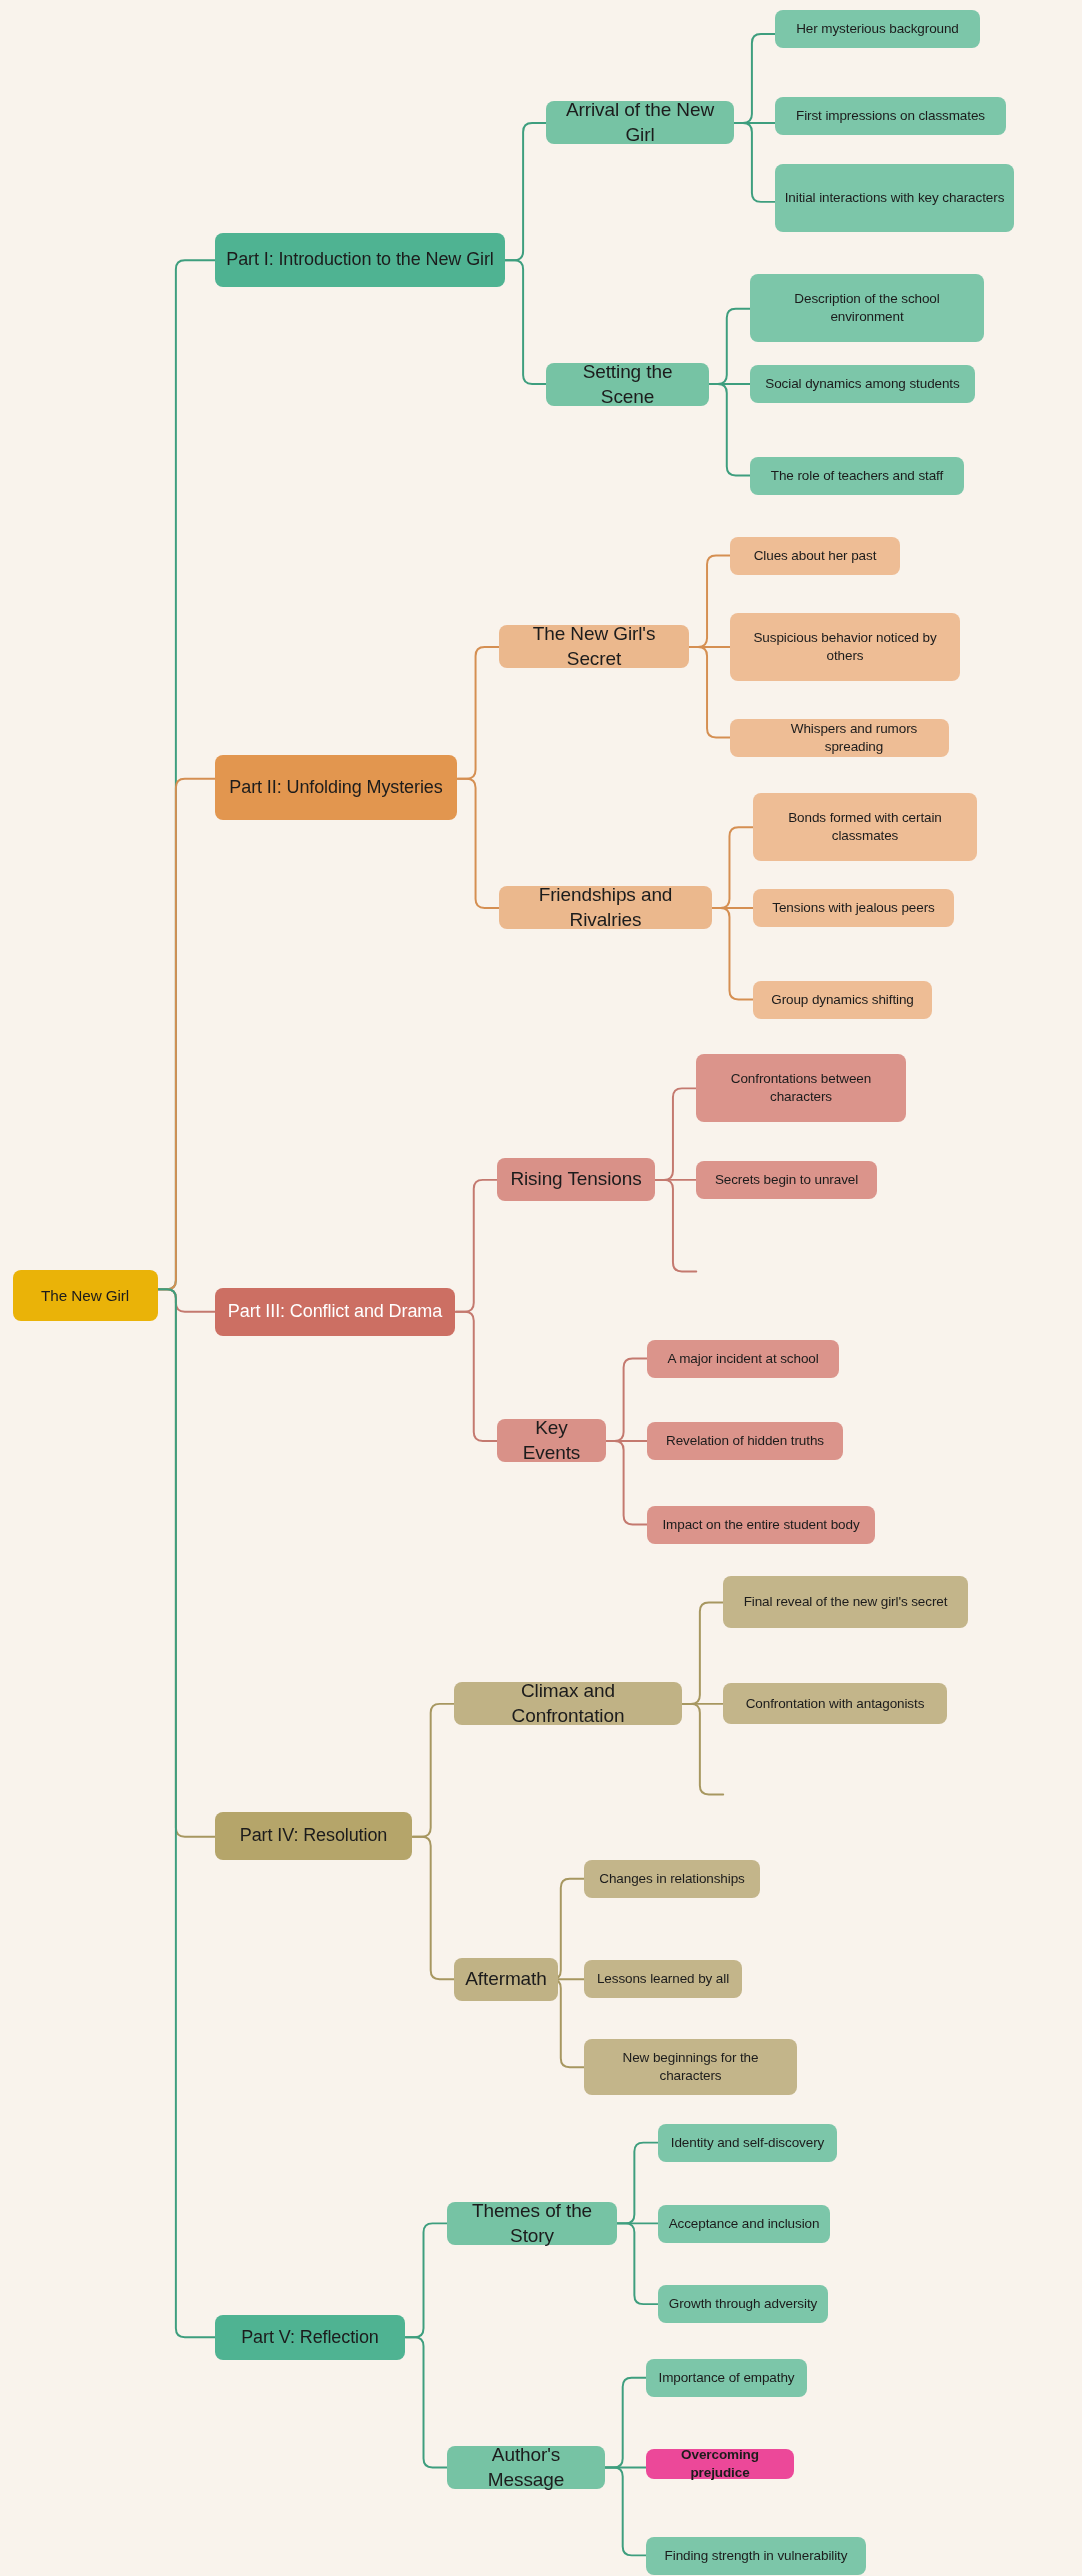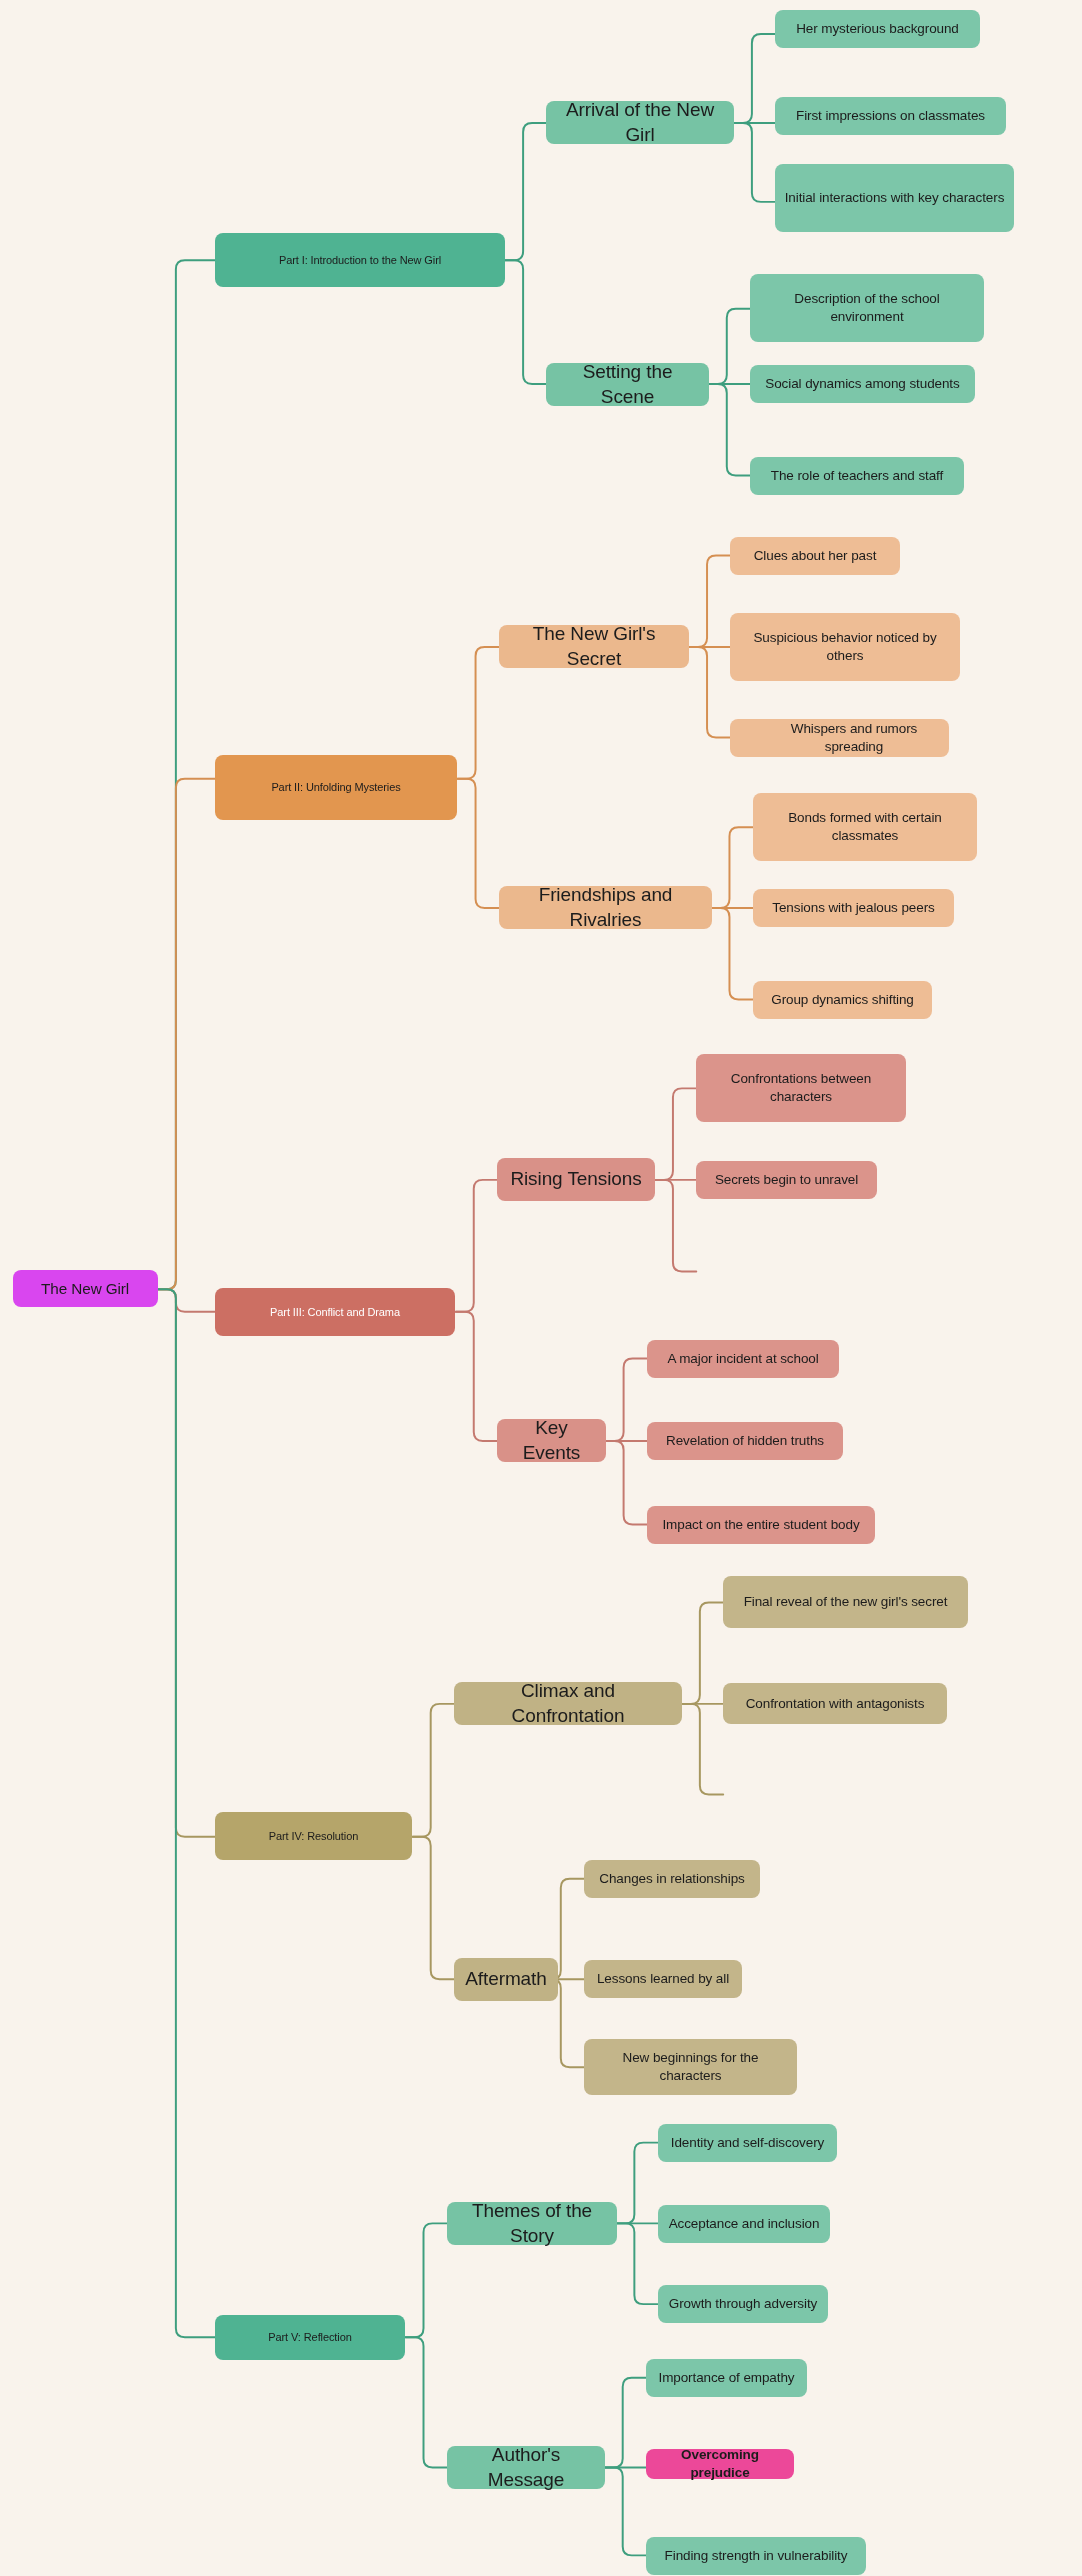--- a/index.html
+++ b/index.html
@@ -32,21 +32,21 @@
     text-align: center;
     line-height: 1.30;
     padding: 3.6px 9px;
     color: #1c1c1c;
     letter-spacing: -0.1px;
     word-wrap: break-word;
     z-index: 2;
   }
   .node.white-text { color: #FFFFFF; }
   .node.root { font-size: 15.3px; }
-  .node.l1   { font-size: 11px; }
+  .node.l1   { font-size: 18px; }
   .node.l2   { font-size: 19px; }
   .node.l3   { font-size: 13.5px; }
 </style>
 </head>
 <body>
 
 <div id="canvas">
 
   <svg id="links" viewBox="0 0 1207 2871" xmlns="http://www.w3.org/2000/svg">
     <g fill="none" stroke-width="2.2" stroke-linecap="round" stroke-linejoin="round">
@@ -111,21 +111,21 @@
       <path d="M 687 2478 L 697 2478 Q 707 2478 707 2468 L 707 2398 Q 707 2388 717 2388 L 733 2388" stroke="#3E9E7E"></path>
       <path d="M 687 2478 L 707 2478 L 733 2478" stroke="#3E9E7E"></path>
       <path d="M 687 2478 L 697 2478 Q 707 2478 707 2488 L 707 2558 Q 707 2568 717 2568 L 733 2568" stroke="#3E9E7E"></path>
 
       <path d="M 674 2750 L 684 2750 Q 694 2750 694 2740 L 694 2660 Q 694 2650 704 2650 L 720 2650" stroke="#3E9E7E"></path>
       <path d="M 674 2750 L 694 2750 L 720 2750" stroke="#3E9E7E"></path>
       <path d="M 674 2750 L 684 2750 Q 694 2750 694 2760 L 694 2838 Q 694 2848 704 2848 L 720 2848" stroke="#3E9E7E"></path>
     </g>
   </svg>
 
-  <div class="node root" style="left:12.6px;  top:1270px; width:145px; height:37px; background:#d946ef;">The New Girl</div>
+  <div class="node root" style="left:12.6px;  top:1270px; width:145px; height:51px; background:#eab308;">The New Girl</div>
 
   <div class="node l1" style="left:215px; top:233px; width:290px; height:54px; background:#4FB392;">Part I: Introduction to the New Girl</div>
 
   <div class="node l2" style="left:546px; top:101px; width:188px; height:43px; background:#76C3A4;">Arrival of the New Girl</div>
 
   <div class="node l3" style="left:775px; top:10px; width:205px; height:38px; background:#7CC6A9;">Her mysterious background</div>
   <div class="node l3" style="left:775px; top:97px; width:231px; height:38px; background:#7CC6A9;">First impressions on classmates</div>
   <div class="node l3" style="left:775px; top:164px; width:239px; height:68px; background:#7CC6A9;">Initial interactions with key characters</div>
 
   <div class="node l2" style="left:546px; top:363px; width:163px; height:43px; background:#76C3A4;">Setting the Scene</div>

